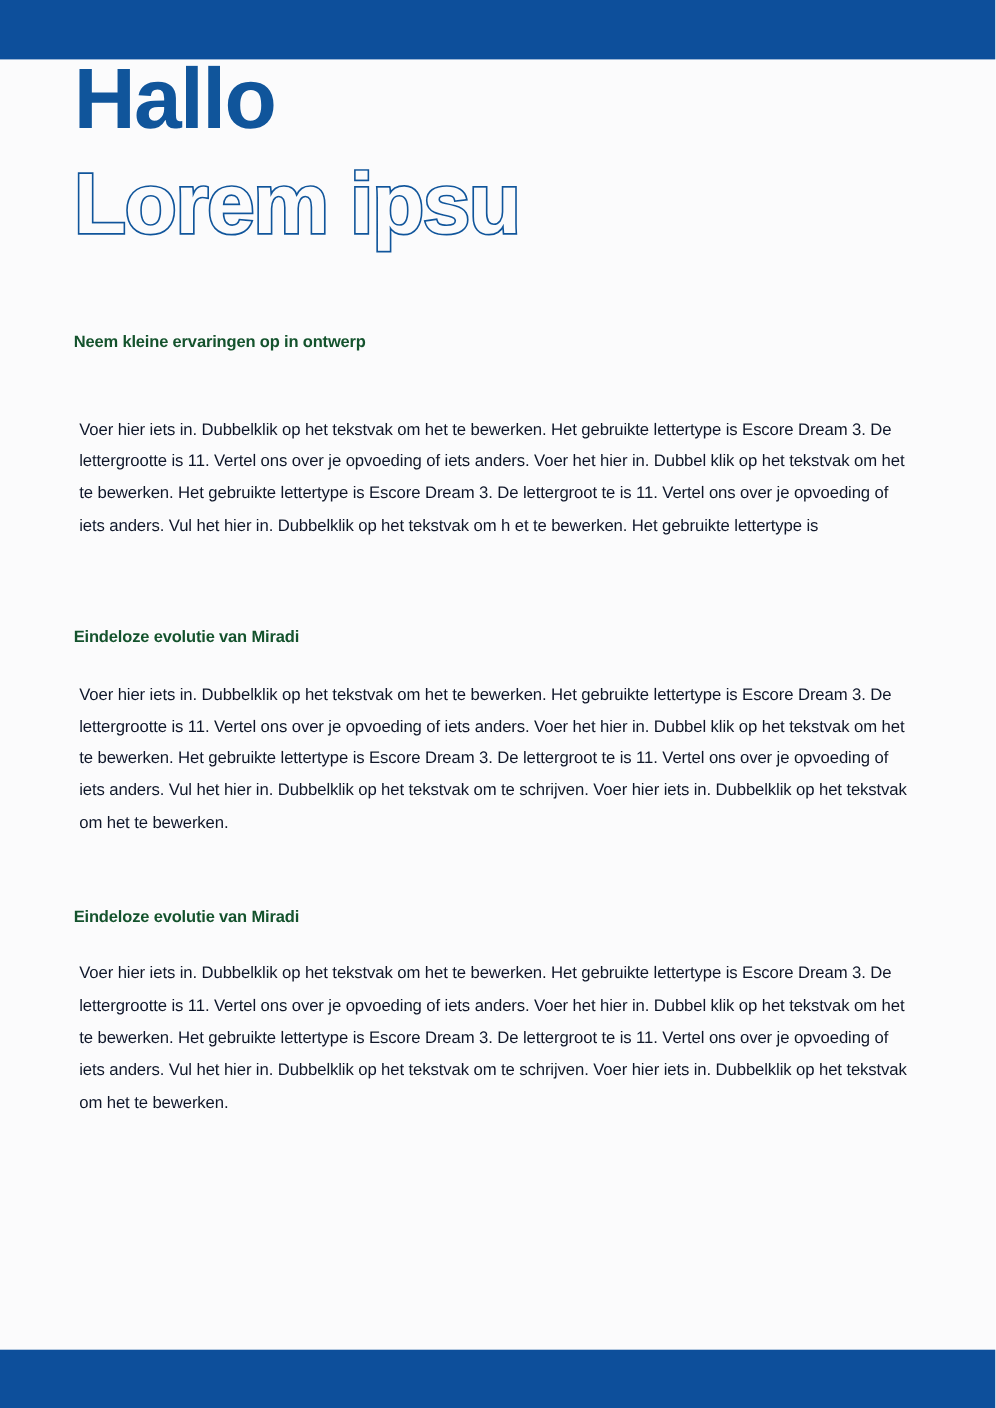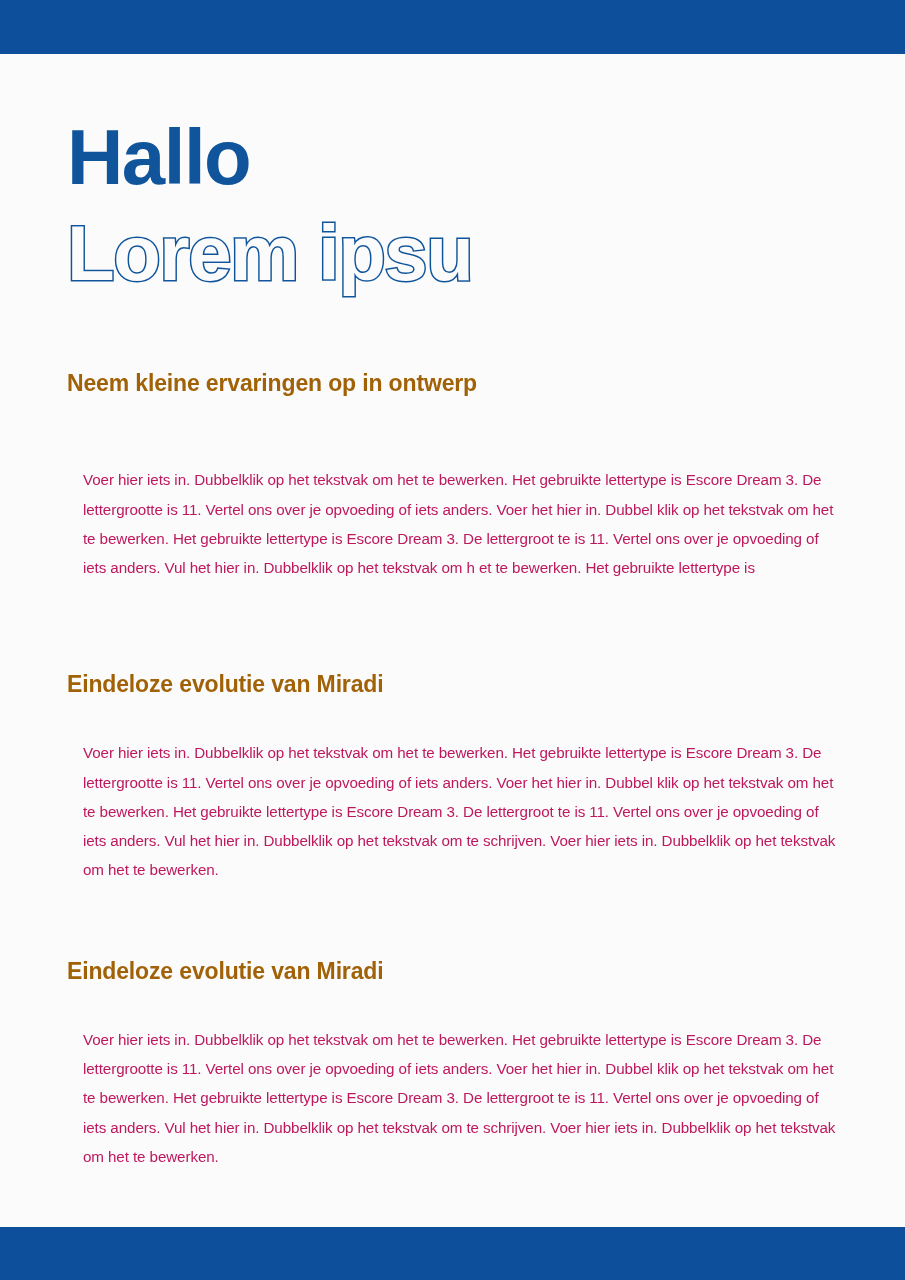--- a/index.html
+++ b/index.html
@@ -40,21 +40,21 @@
   
   .content {
     position: absolute;
     left: 67px;
     top: 0;
     width: 760px;
   }
 
   
   .hero {
-    padding-top: 120px;
+    padding-top: 52px;
   }
 
   .hero-line {
     margin: 0;
     font-family: "Liberation Sans", sans-serif;
     font-weight: 700;
     font-size: 78px;
     line-height: 0.97;
     letter-spacing: -1.5px;
     white-space: nowrap;
@@ -75,31 +75,31 @@
   .section {
     margin: 0;
   }
 
   .section-first {
     padding-top: 78px;
   }
 
   .section-heading {
     margin: 0 0 0 0;
-    color: #a16207;
+    color: #14532d;
     font-family: "Liberation Sans", sans-serif;
     font-weight: 700;
-    font-size: 23px;
+    font-size: 15px;
     line-height: 1.3;
     letter-spacing: -0.15px;
   }
 
   .section-body {
-    margin: 16px;
-    color: #be185d;
+    margin: 5px;
+    color: #0f172a;
     font-family: "Liberation Sans", sans-serif;
     font-weight: 400;
     font-size: 15.2px;
     line-height: 29.3px;
     letter-spacing: -0.1px;
     width: 762px;
   }
 
   .body-lead {
     padding-top: 50px;

